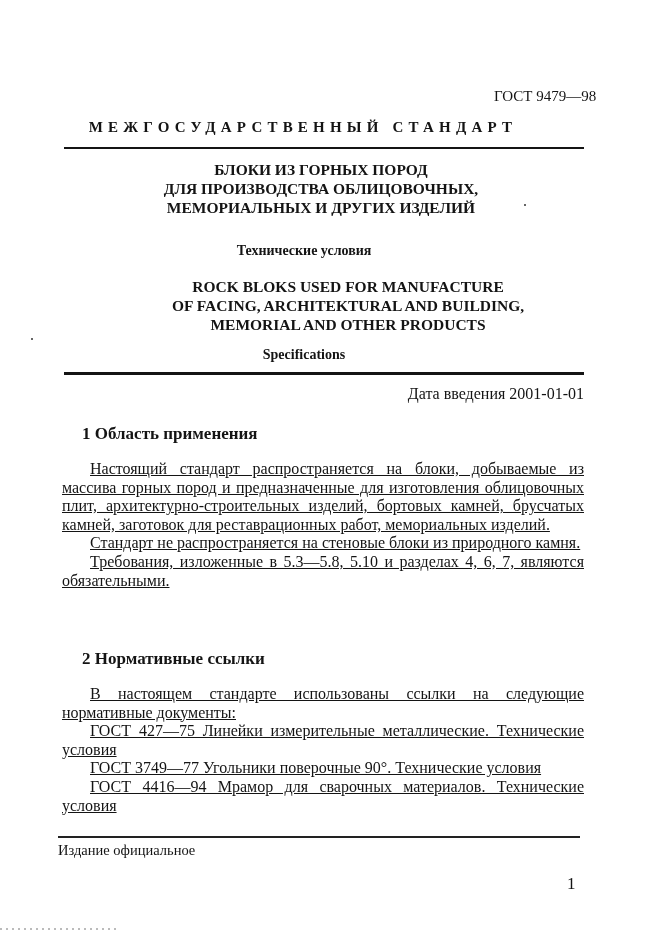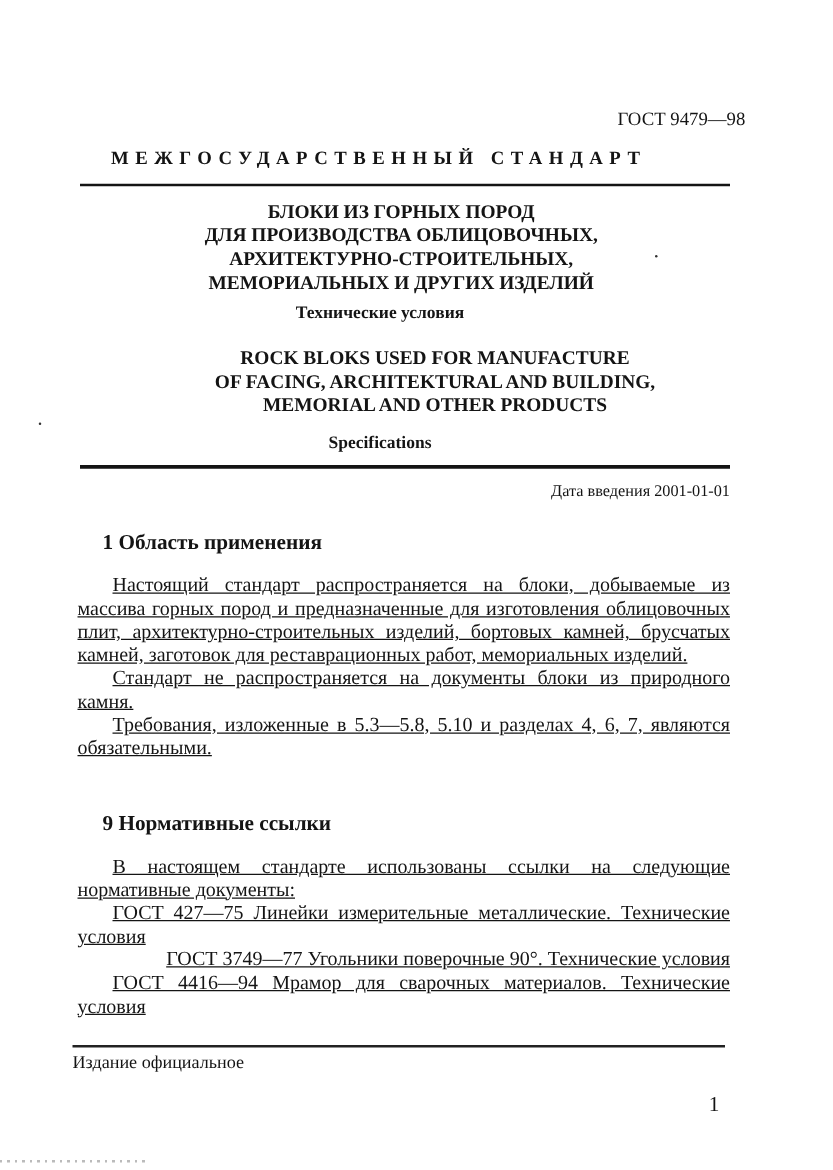--- a/index.html
+++ b/index.html
@@ -25,51 +25,50 @@
       font-size: 15.5px; font-weight: bold; line-height: 19px; padding-left: 30px; box-sizing: border-box;
     }
     .subtitle {
       left: 0; width: 578px; text-align: center; font-size: 14px; font-weight: bold; padding-left: 30px; box-sizing: border-box;
     }
     .title-en {
       left: 0; width: 666px; top: 277px; text-align: center;
       font-size: 15.5px; font-weight: bold; line-height: 19px; padding-left: 30px; box-sizing: border-box;
     }
     .date {
-      right: 82px; top: 385px; font-size: 13px; white-space: nowrap;
+      right: 82px; top: 385px; font-size: 16px; white-space: nowrap;
     }
     .section-heading {
       left: 82px; font-size: 17px; font-weight: bold; white-space: nowrap;
     }
     .para {
       left: 62px; width: 522px; font-size: 16px; line-height: 18.6px; text-align: justify; text-decoration: underline;
     }
     .para p { margin: 0; text-indent: 28px; text-align: justify; }
-    .para p.nojust { text-align: right; }
+    .para p.nojust { text-align: left; }
     .footer-rule { left: 58px; width: 522px; height: 1.5px; top: 836px; background: #222; }
     .edition { left: 58px; top: 842px; font-size: 14.5px; white-space: nowrap; }
     .page-num { left: 567px; top: 874px; font-size: 17px; }
     .speck { width: 2px; height: 2px; background: #333; border-radius: 1px; }
     .scan-dots {
       left: 0; top: 928px; width: 120px; height: 2px;
       background: repeating-linear-gradient(90deg, #bbb 0 2px, transparent 2px 6px);
     }
   </style>
 </head>
 <body>
 
 <div class="abs doc-code">ГОСТ 9479—98</div>
 
 <div class="abs interstate">МЕЖГОСУДАРСТВЕННЫЙ СТАНДАРТ</div>
 <div class="abs rule-thick" style="top:147px;"></div>
 
 <div class="abs title-ru">
   <div>БЛОКИ ИЗ ГОРНЫХ ПОРОД</div>
   <div>ДЛЯ ПРОИЗВОДСТВА ОБЛИЦОВОЧНЫХ,</div>
-  <div>АРХИТЕКТУРНО-СТРОИТЕЛЬНЫХ,</div>
   <div>МЕМОРИАЛЬНЫХ И ДРУГИХ ИЗДЕЛИЙ</div>
 </div>
 <div class="abs speck" style="left:524px; top:204px;"></div>
 
 <div class="abs subtitle" style="top:243px;">Технические условия</div>
 
 <div class="abs title-en">
   <div>ROCK BLOKS USED FOR MANUFACTURE</div>
   <div>OF FACING, ARCHITEKTURAL AND BUILDING,</div>
   <div>MEMORIAL AND OTHER PRODUCTS</div>
@@ -77,25 +76,25 @@
 <div class="abs speck" style="left:31px; top:338px;"></div>
 
 <div class="abs subtitle" style="top:347px;">Specifications</div>
 <div class="abs rule-thick" style="top:372px; height:2.5px;"></div>
 
 <div class="abs date">Дата введения 2001-01-01</div>
 
 <div class="abs section-heading" style="top:424px;">1 Область применения</div>
 <div class="abs para" style="top:460px;">
   <p>Настоящий стандарт распространяется на блоки, добываемые из массива горных пород и предназначенные для изготовления облицовочных плит, архитектурно-строительных изделий, бортовых камней, брусчатых камней, заготовок для реставрационных работ, мемориальных изделий.</p>
-  <p>Стандарт не распространяется на документы блоки из природного камня.</p>
+  <p>Стандарт не распространяется на стеновые блоки из природного камня.</p>
   <p>Требования, изложенные в 5.3—5.8, 5.10 и разделах 4, 6, 7, являются обязательными.</p>
 </div>
 
-<div class="abs section-heading" style="top:649px;">9 Нормативные ссылки</div>
+<div class="abs section-heading" style="top:649px;">2 Нормативные ссылки</div>
 <div class="abs para" style="top:685px;">
   <p>В настоящем стандарте использованы ссылки на следующие нормативные документы:</p>
   <p>ГОСТ 427—75 Линейки измерительные металлические. Технические условия</p>
   <p class="nojust">ГОСТ 3749—77 Угольники поверочные 90°. Технические условия</p>
   <p>ГОСТ 4416—94 Мрамор для сварочных материалов. Технические условия</p>
 </div>
 
 <div class="abs footer-rule"></div>
 <div class="abs edition">Издание официальное</div>
 <div class="abs page-num">1</div>

